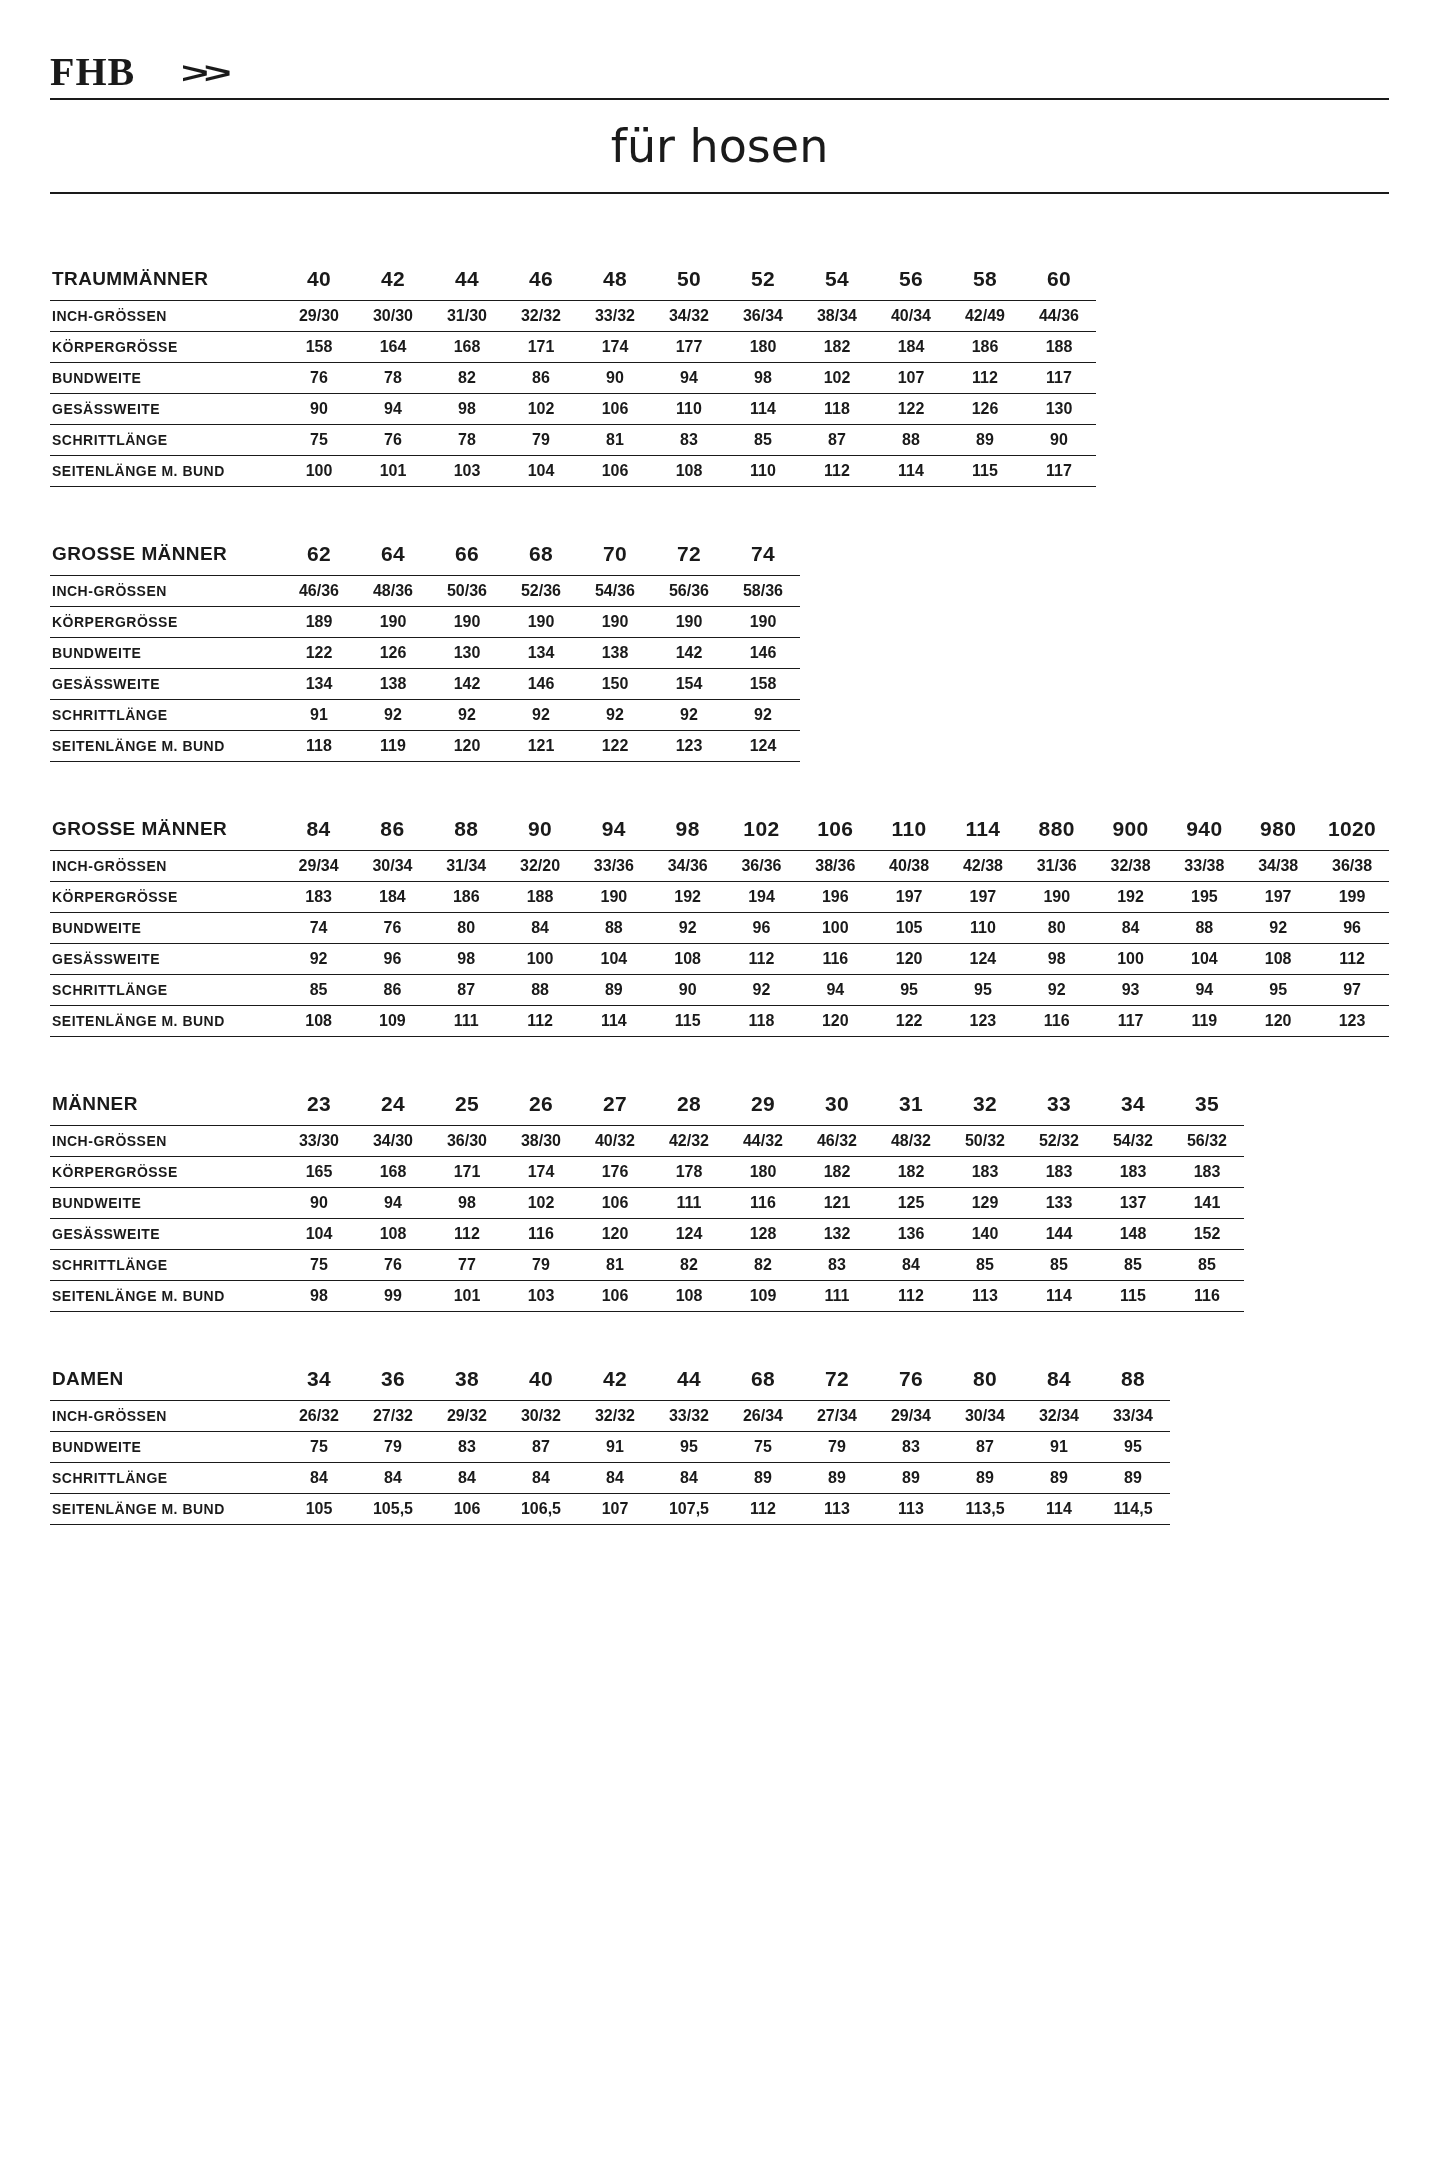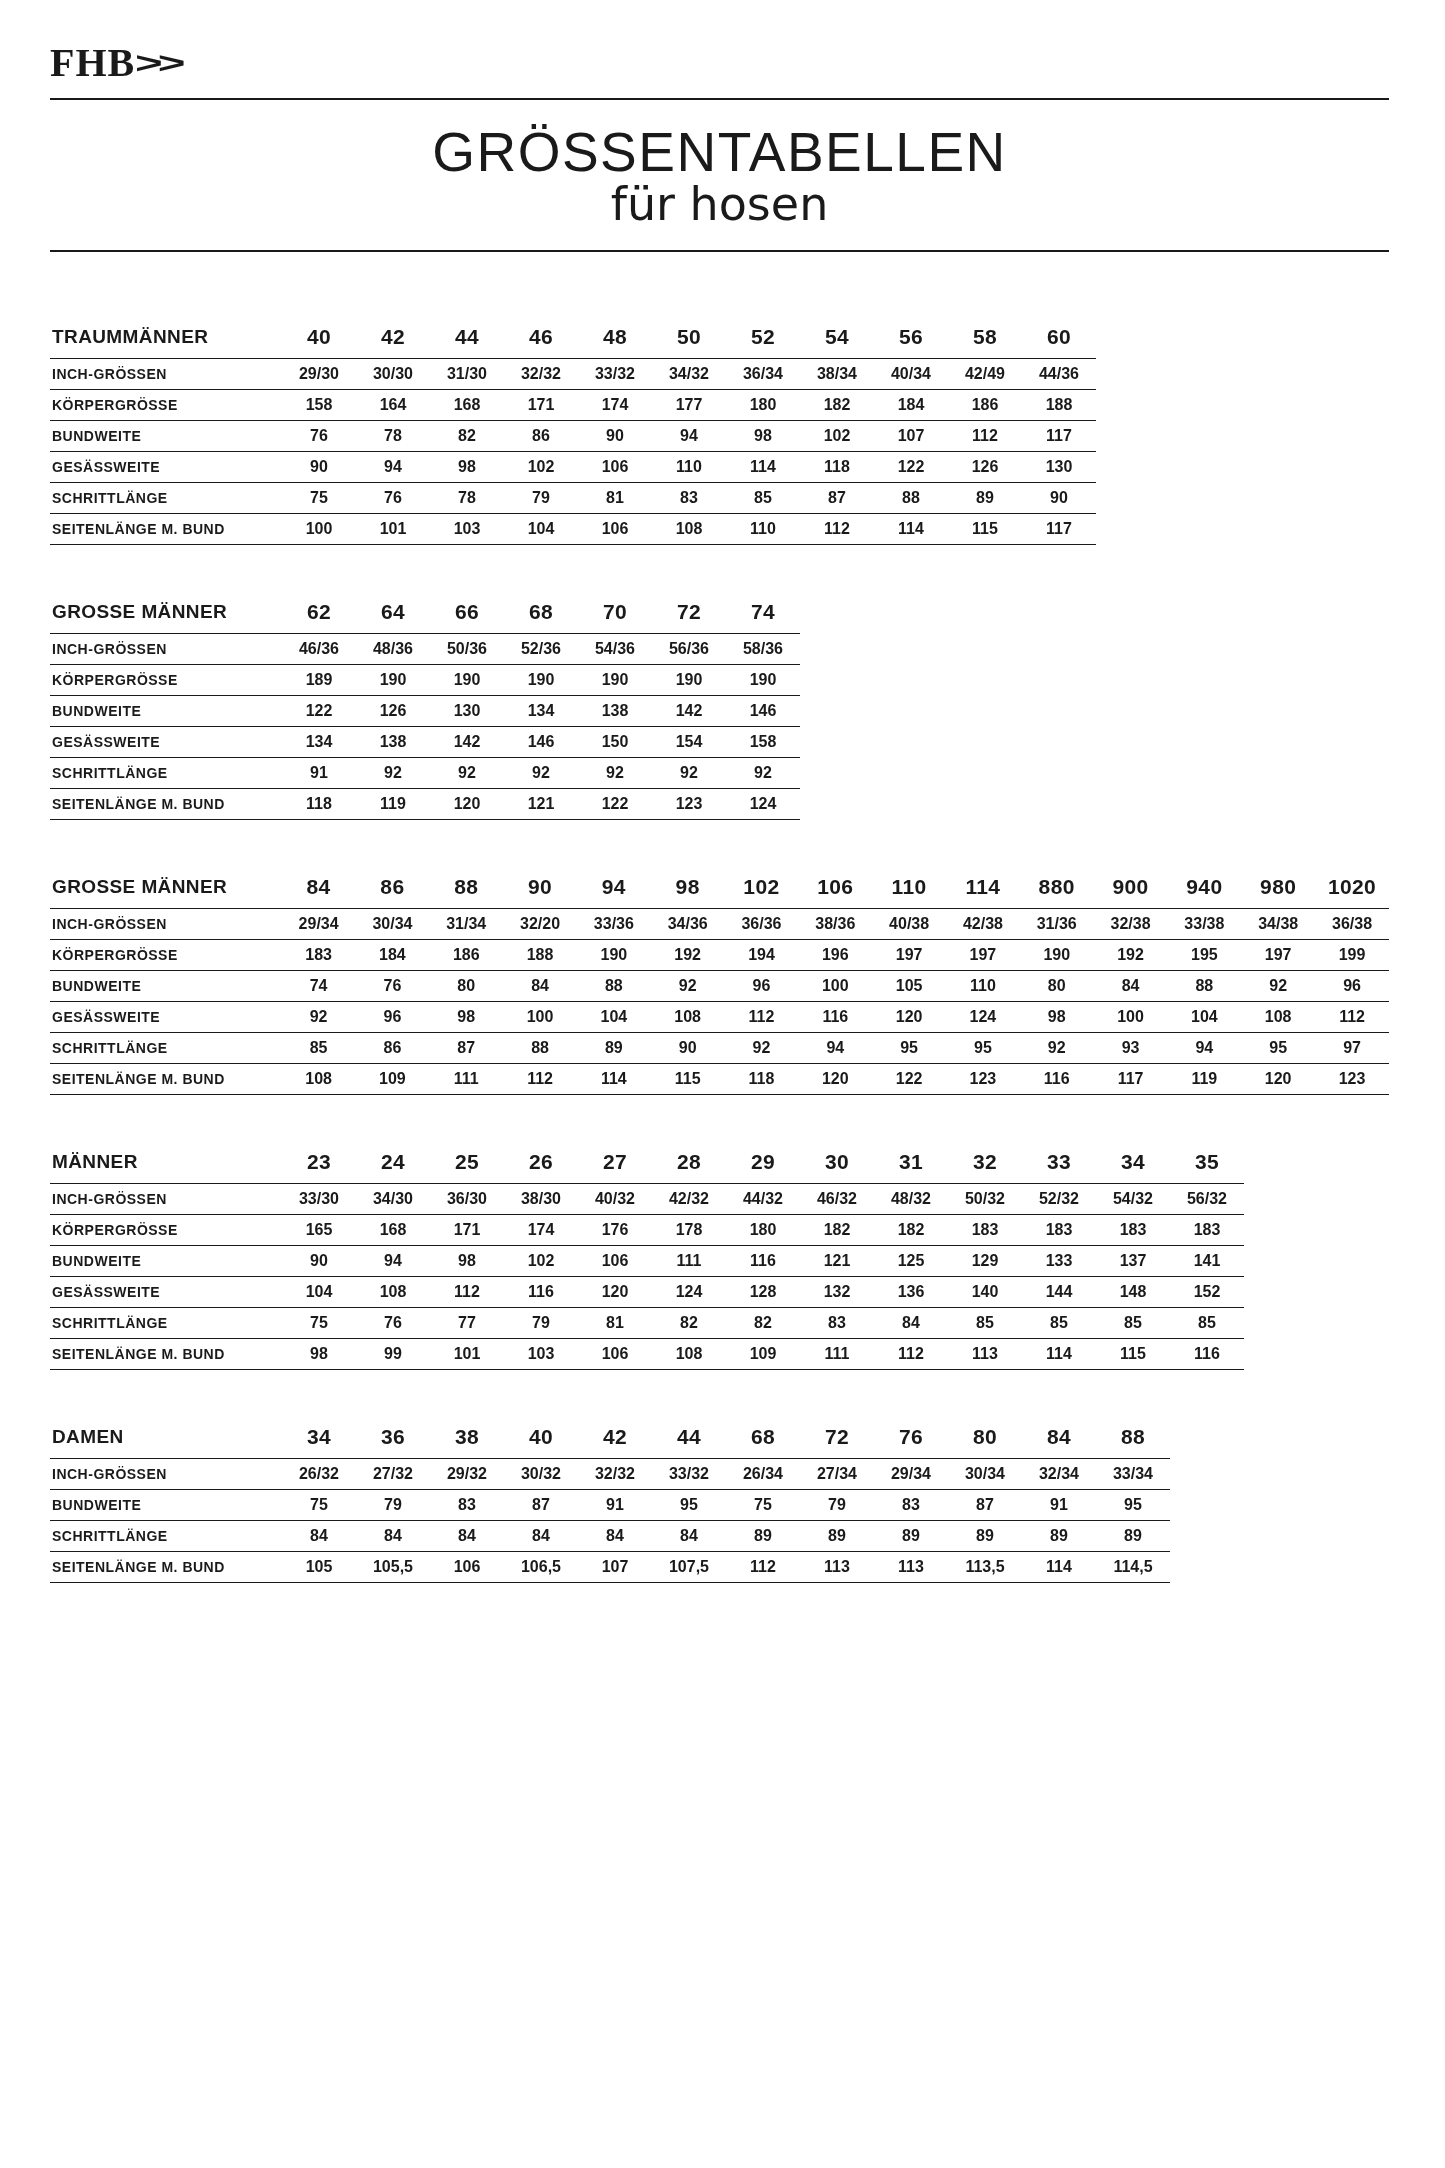--- a/index.html
+++ b/index.html
@@ -19,21 +19,22 @@
     width: 1445px;
     height: 2168px;
     box-sizing: border-box;
     padding: 34px 56px 0 50px;
     position: relative;
   }
 
   
   .brandbar {
     display: flex;
-    align-items: center;
+    align-items: flex-end;
+    gap: 46px;
     padding-left: 0px;
     height: 58px;
   }
   .brand {
     font-family: "Liberation Serif", serif;
     font-weight: bold;
     font-size: 40px;
     letter-spacing: 1px;
     line-height: 1;
   }
@@ -136,21 +137,20 @@
 
 <div class="page">
 
   <div class="brandbar">
     <div class="brand">FHB</div>
     <div class="chev">&gt;&gt;</div>
   </div>
   <div class="rule"></div>
 
   <div class="title-block">
-    <div class="title-main">GRÖSSENTABELLEN</div>
     <div class="title-sub">für hosen</div>
   </div>
   <div class="rule2"></div>
 
   <div class="tables" id="tables-root">
       <table class="sz">
         <colgroup>
           <col class="labelcol">
           <col class="datacol">
           <col class="datacol">

